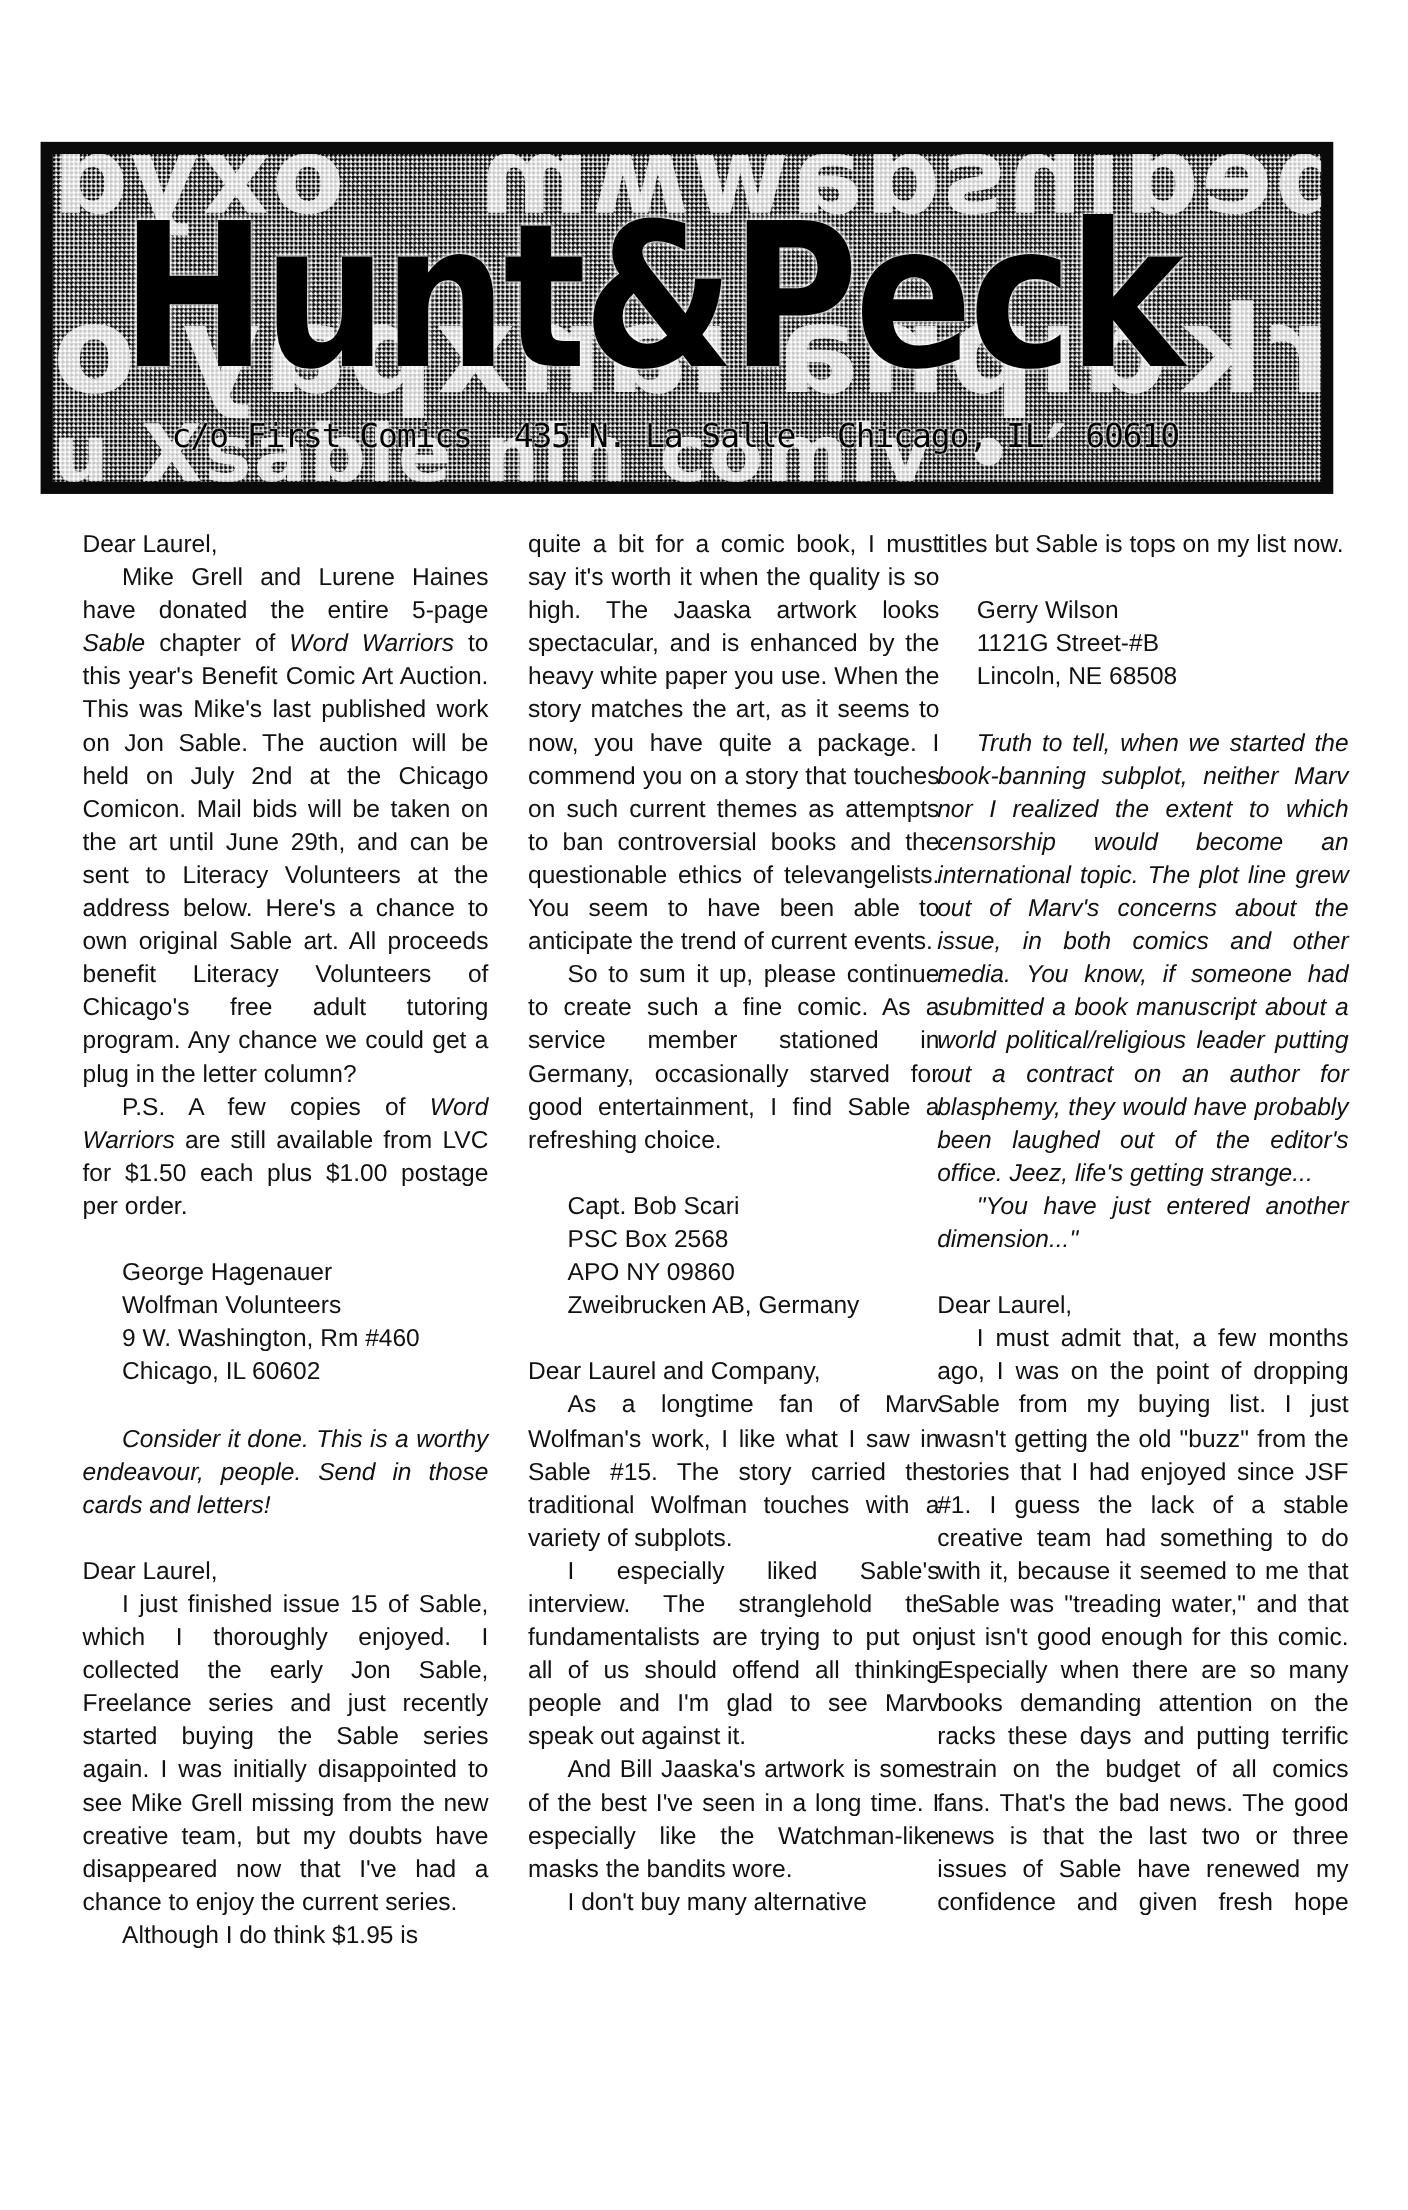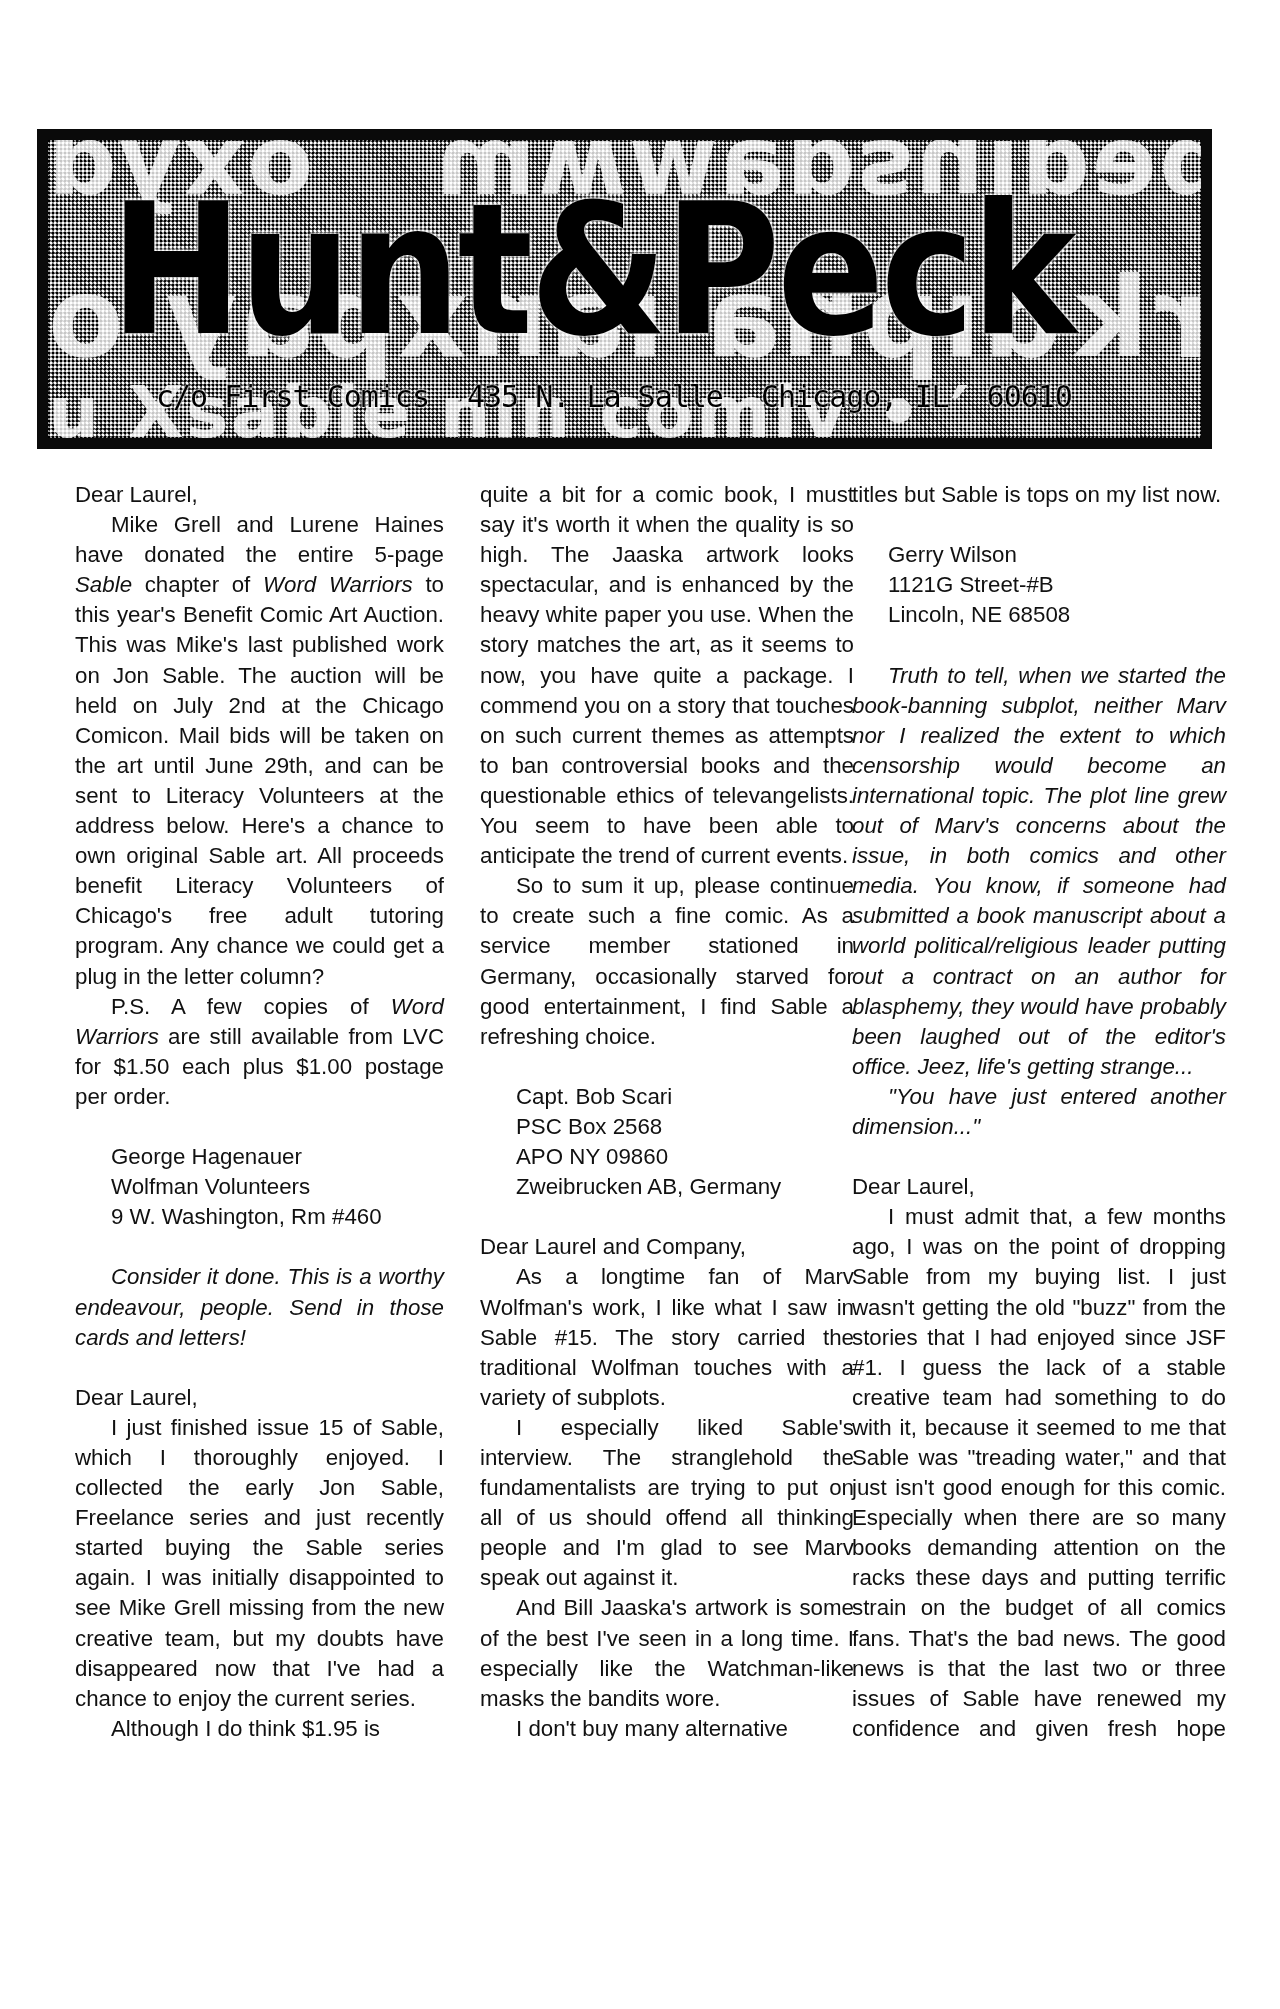--- a/index.html
+++ b/index.html
@@ -59,20 +59,21 @@
 </div>
 
 <div class="col col1">
   <p class="p">Dear Laurel,</p>
   <p class="p ind"><span>Mike Grell and Lurene Haines have donated the entire 5-page </span><span class="it">Sable</span><span> chapter of </span><span class="it">Word Warriors</span><span> to this year's Benefit Comic Art Auction. This was Mike's last published work on Jon Sable. The auction will be held on July 2nd at the Chicago Comicon. Mail bids will be taken on the art until June 29th, and can be sent to Literacy Volunteers at the address below. Here's a chance to own original Sable art. All proceeds benefit Literacy Volunteers of Chicago's free adult tutoring program. Any chance we could get a plug in the letter column?</span></p>
   <p class="p ind"><span>P.S. A few copies of </span><span class="it">Word Warriors</span><span> are still available from LVC for $1.50 each plus $1.00 postage per order.</span></p>
   <div class="blank"></div>
   <p class="addr">George Hagenauer</p>
   <p class="addr">Wolfman Volunteers</p>
   <p class="addr">9 W. Washington, Rm #460</p>
+  <p class="addr">Chicago, IL 60602</p>
   <div class="blank"></div>
   <p class="p ind it">Consider it done. This is a worthy endeavour, people. Send in those cards and letters!</p>
   <div class="blank"></div>
   <p class="p">Dear Laurel,</p>
   <p class="p ind">I just finished issue 15 of Sable, which I thoroughly enjoyed. I collected the early Jon Sable, Freelance series and just recently started buying the Sable series again. I was initially disappointed to see Mike Grell missing from the new creative team, but my doubts have disappeared now that I've had a chance to enjoy the current series.</p>
   <p class="p ind" style="text-align:left">Although I do think $1.95 is</p>
 </div>
 
 <div class="col col2">
   <p class="p">quite a bit for a comic book, I must say it's worth it when the quality is so high. The Jaaska artwork looks spectacular, and is enhanced by the heavy white paper you use. When the story matches the art, as it seems to now, you have quite a package. I commend you on a story that touches on such current themes as attempts to ban controversial books and the questionable ethics of televangelists. You seem to have been able to anticipate the trend of current events.</p>

